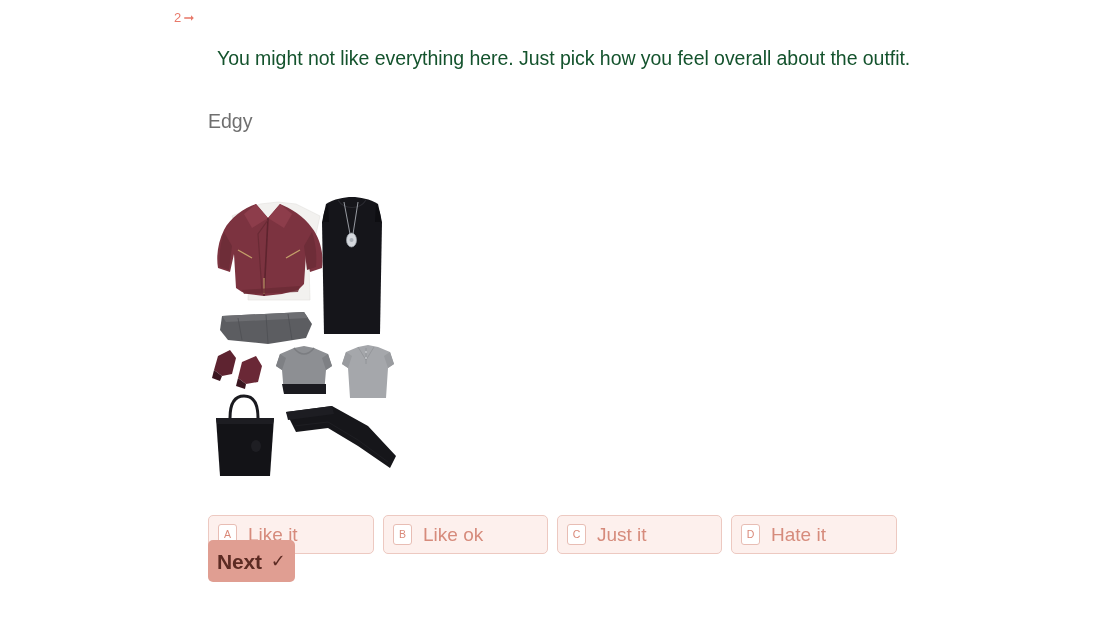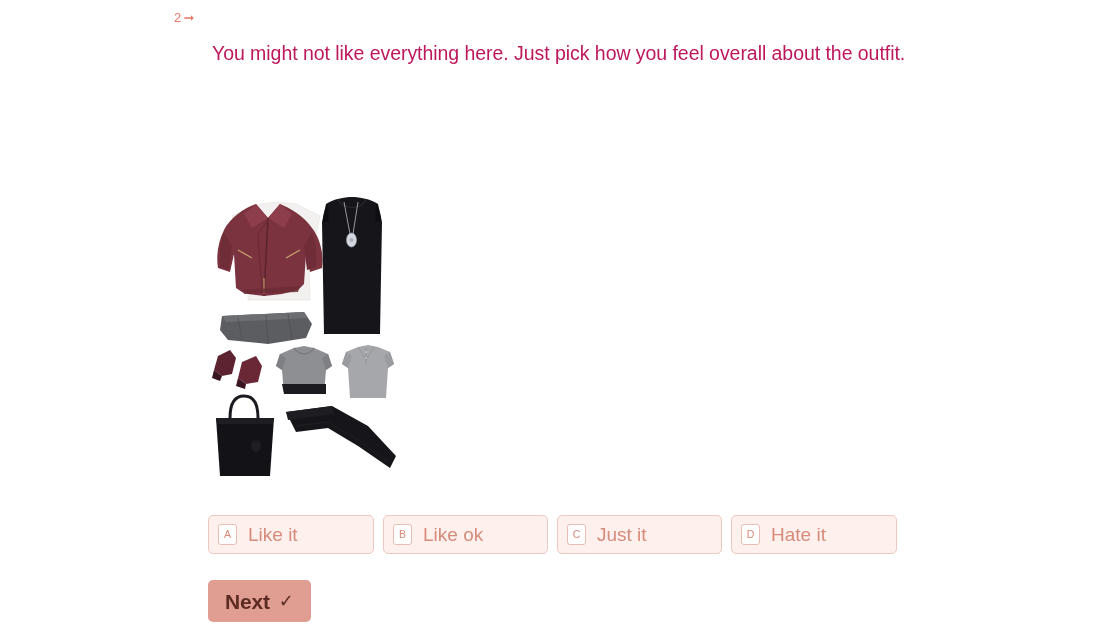--- a/index.html
+++ b/index.html
@@ -59,26 +59,26 @@
     margin: 0;
     padding-left: 17px;
     font-size: 25px;
     font-weight: 400;
     color: #2c2c2c;
     line-height: 1.3;
     letter-spacing: -0.1px;
   }
 
   .q-description {
-    margin: 4px;
+    margin: 9px;
     padding-left: 34px;
     padding-top: 12px;
     font-size: 19.5px;
     font-weight: 400;
-    color: #be185d;
+    color: #14532d;
     line-height: 1.38;
     letter-spacing: -0.05px;
     max-width: 700px;
   }
 
   .q-category {
     margin: 0;
     padding-left: 34px;
     padding-top: 28px;
     font-size: 19.5px;
@@ -146,26 +146,26 @@
     color: #d68b7c;
     font-weight: 400;
     line-height: 1;
     white-space: nowrap;
   }
 
   
   .next-btn {
     position: absolute;
     left: 208px;
-    top: 580px;
+    top: 540px;
     display: flex;
     align-items: center;
     height: 42px;
     box-sizing: border-box;
-    padding: 0 17px;
+    padding: 0 9px;
     background: #e09e92;
     border: none;
     border-radius: 5px;
     cursor: pointer;
     font-family: "Liberation Sans", sans-serif;
   }
   .next-label {
     font-size: 21px;
     font-weight: 700;
     color: #5c2b23;
@@ -189,20 +189,21 @@
 
     <div class="q-head-row">
       <div class="q-number">
         <span class="num">2</span>
         <span class="arrow-icon">➞</span>
       </div>
     </div>
 
     <p class="q-description">You might not like everything here. Just pick how you feel overall about the outfit.</p>
 
+    <p class="q-category">Edgy</p>
   </div>
 
   <div class="outfit-figure">
     <svg class="outfit-svg" width="196" height="296" viewBox="0 0 196 296" xmlns="http://www.w3.org/2000/svg">
       <rect x="0" y="0" width="196" height="296" fill="#ffffff"></rect>
 
       <path d="M24 28 L52 16 L70 14 L88 16 L112 28 L108 46 L100 42 L102 112 L40 112 L42 42 L30 46 Z" fill="#f2f1ef" stroke="#e2e0dd" stroke-width="0.6"></path>
 
       <path d="M14 128 L96 124 L104 136 L98 150 L60 156 L20 152 L12 142 Z" fill="#5c5d61"></path>
       <path d="M14 128 L96 124 L100 130 L18 134 Z" fill="#6d6e72"></path>

